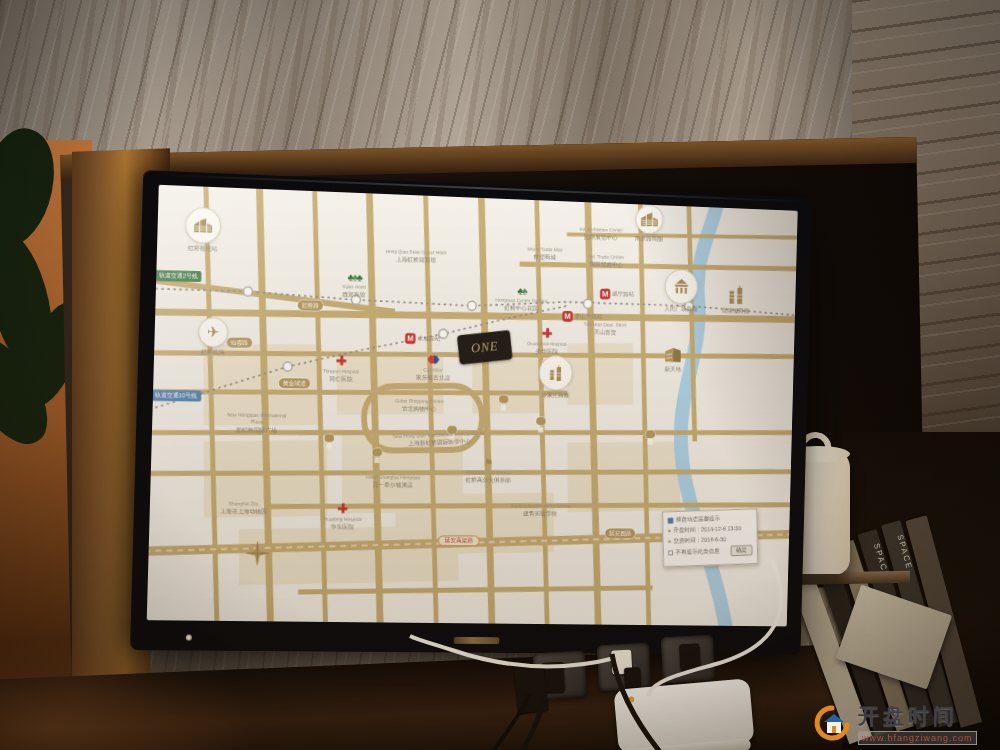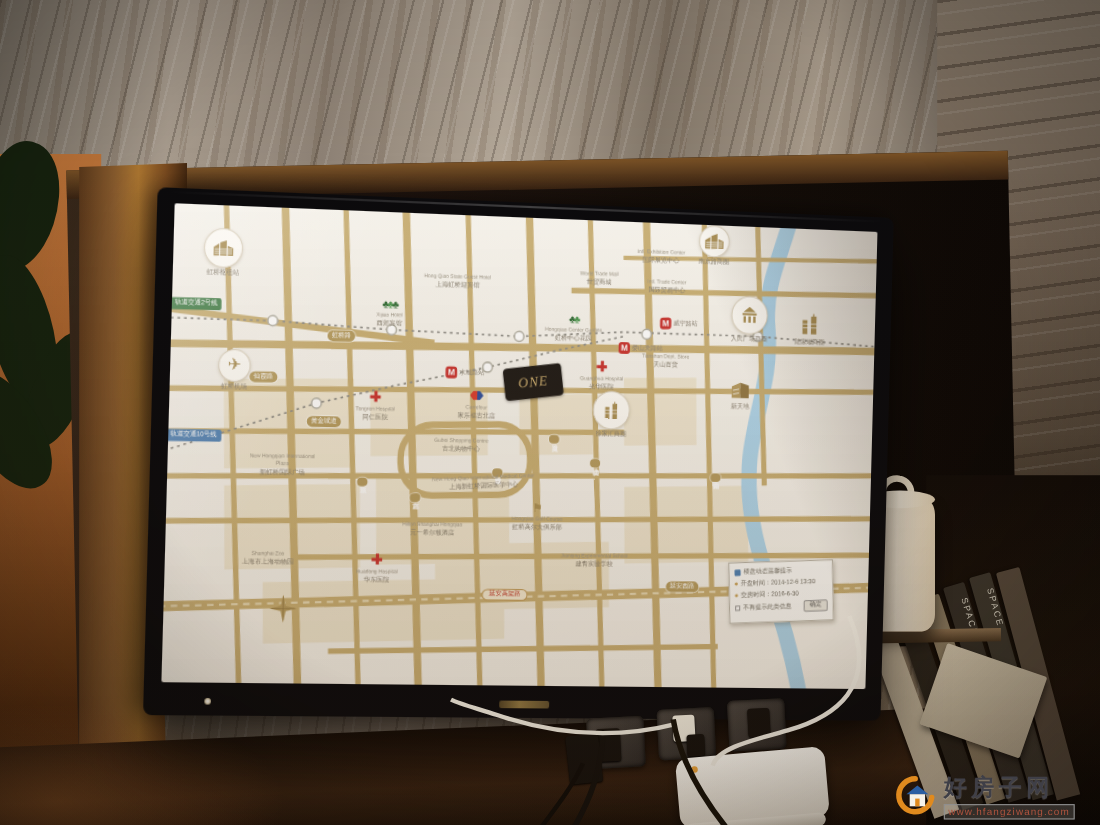--- a/index.html
+++ b/index.html
@@ -516,18 +516,18 @@
   <div id="vignette"></div>
 
   <div id="watermark">
     <svg width="38" height="40" viewBox="0 0 38 40">
       <path d="M33,22 A15,15 0 1 1 18,5" fill="none" stroke="#e08a1e" stroke-width="5" stroke-linecap="round"></path>
       <path d="M10,19 L20,11 L30,19 Z" fill="#2b5fa3"></path>
       <rect x="13" y="19" width="14" height="11" fill="#f5f2ea"></rect>
       <rect x="18" y="23" width="4" height="7" fill="#e08a1e"></rect>
     </svg>
     <div id="wm-text">
-      <span id="wm-name">好房子网</span>
+      <span id="wm-name">开盘时间</span>
       <span id="wm-url">www.hfangziwang.com</span>
     </div>
   </div>
 
 </div>
 
 </body></html>

